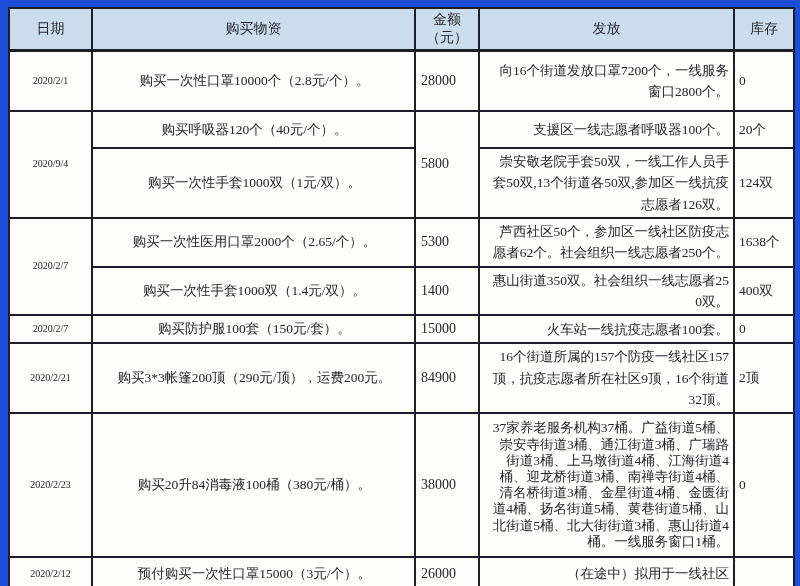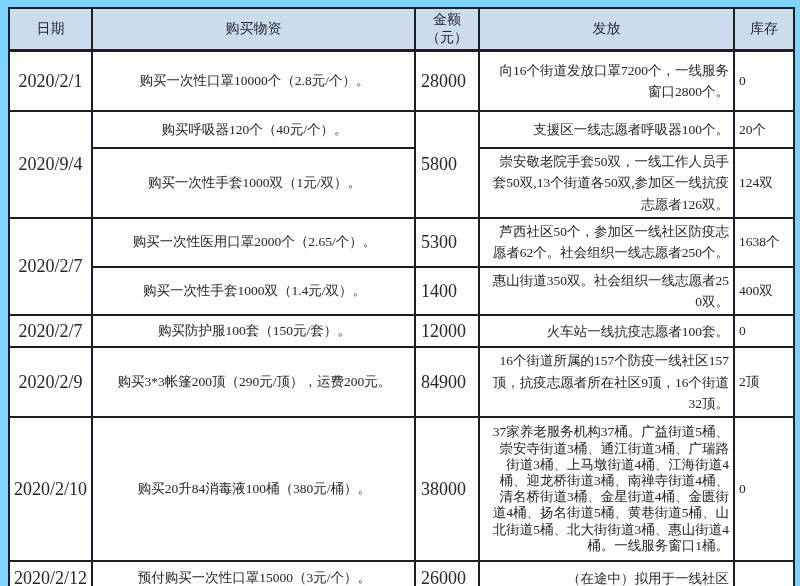--- a/index.html
+++ b/index.html
@@ -7,21 +7,21 @@
     width: 800px; height: 586px;
     background: #f0f0ef;
     font-family: "Liberation Serif", "DejaVu Serif", serif;
   }
   .page {
     position: relative;
     width: 800px; height: 586px;
     box-sizing: border-box;
     padding: 7px 0 0 8px;
     overflow: hidden;
-    background: #7dd3fc;
+    background: #1d4ed8;
     color: #26262c;
   }
   table.tbl {
     border-collapse: collapse;
     table-layout: fixed;
     width: 785px;
     background: #fdfdfc;
   }
   col.c-date   { width: 83px; }
   col.c-item   { width: 323px; }
@@ -41,23 +41,23 @@
   thead th {
     background: #cbdcec;
     font-weight: normal;
     text-align: center;
     font-size: 14px;
     border-bottom: 3px solid #1d1d27;
     padding: 2px;
   }
   th.amount-h { white-space: pre-line; line-height: 1.3; }
 
-  td.date  { text-align: center; font-size: 18px; padding: 2px 1px; }
+  td.date  { text-align: center; font-size: 10px; padding: 2px 1px; }
   td.item  { text-align: center; padding: 2px 4px 2px 6px; }
-  td.amount{ text-align: left; font-size: 18px; padding: 2px 1px 2px 5px; }
+  td.amount{ text-align: left; font-size: 14px; padding: 2px 1px 2px 5px; }
   td.dist  { text-align: right; padding: 2px 4px 2px 7px; line-height: 1.58; }
   td.stock { text-align: left; padding: 2px 1px 2px 4px; }
 
   
   tr.sub td { border-top-width: 1px; }
 
   tr.r-head { height: 27px; }
   tr.r1  { height: 60px; }
   tr.r2a { height: 37px; }
   tr.r2b { height: 60px; }
@@ -120,33 +120,33 @@
       </tr>
       <tr class="r3b sub">
         <td class="item">购买一次性手套1000双（1.4元/双）。</td>
         <td class="amount">1400</td>
         <td class="dist">惠山街道350双。社会组织一线志愿者250双。</td>
         <td class="stock">400双</td>
       </tr>
       <tr class="r4">
         <td class="date">2020/2/7</td>
         <td class="item">购买防护服100套（150元/套）。</td>
-        <td class="amount">12000</td>
+        <td class="amount">15000</td>
         <td class="dist">火车站一线抗疫志愿者100套。</td>
         <td class="stock">0</td>
       </tr>
       <tr class="r5">
-        <td class="date">2020/2/9</td>
+        <td class="date">2020/2/21</td>
         <td class="item">购买3*3帐篷200顶（290元/顶），运费200元。</td>
         <td class="amount">84900</td>
         <td class="dist">16个街道所属的157个防疫一线社区157顶，抗疫志愿者所在社区9顶，16个街道32顶。</td>
         <td class="stock">2顶</td>
       </tr>
       <tr class="r6">
-        <td class="date">2020/2/10</td>
+        <td class="date">2020/2/23</td>
         <td class="item">购买20升84消毒液100桶（380元/桶）。</td>
         <td class="amount">38000</td>
         <td class="dist">37家养老服务机构37桶。广益街道5桶、崇安寺街道3桶、通江街道3桶、广瑞路街道3桶、上马墩街道4桶、江海街道4桶、迎龙桥街道3桶、南禅寺街道4桶、清名桥街道3桶、金星街道4桶、金匮街道4桶、扬名街道5桶、黄巷街道5桶、山北街道5桶、北大街街道3桶、惠山街道4桶。一线服务窗口1桶。</td>
         <td class="stock">0</td>
       </tr>
       <tr class="r7">
         <td class="date">2020/2/12</td>
         <td class="item">预付购买一次性口罩15000（3元/个）。</td>
         <td class="amount">26000</td>
         <td class="dist">（在途中）拟用于一线社区</td>

